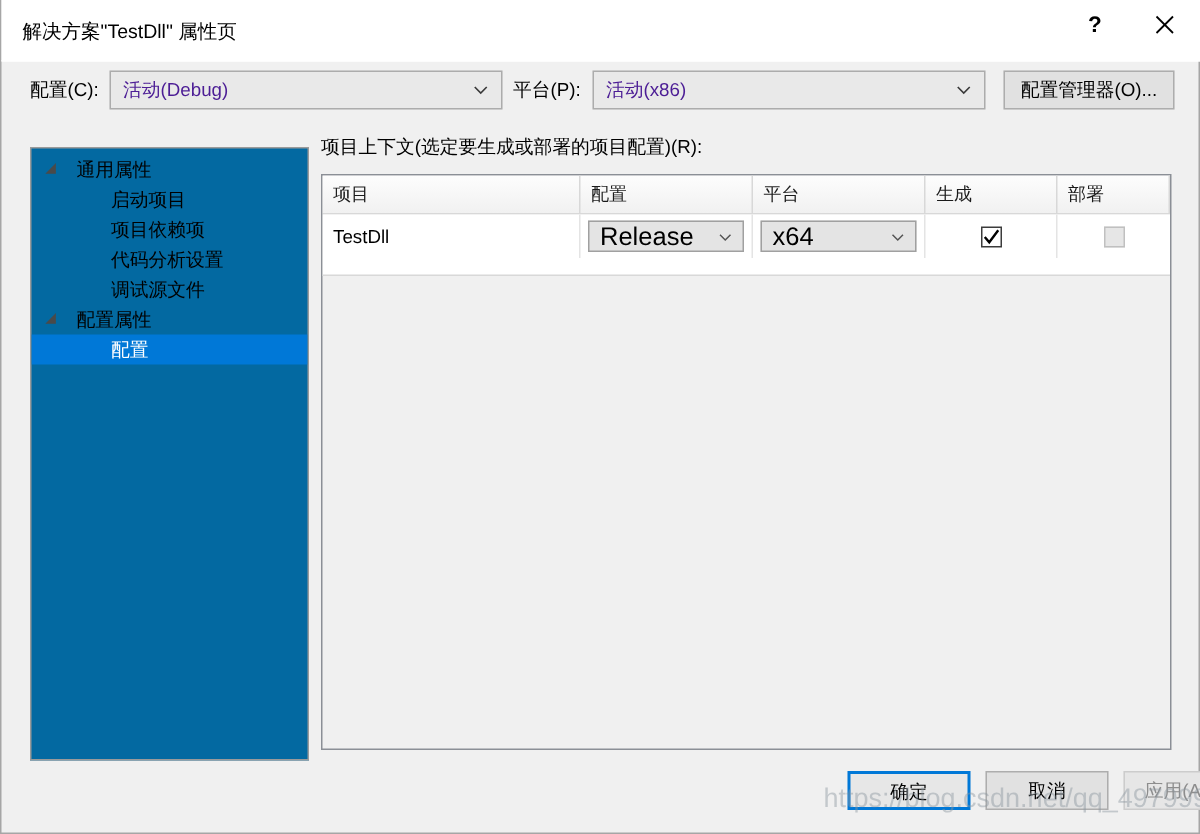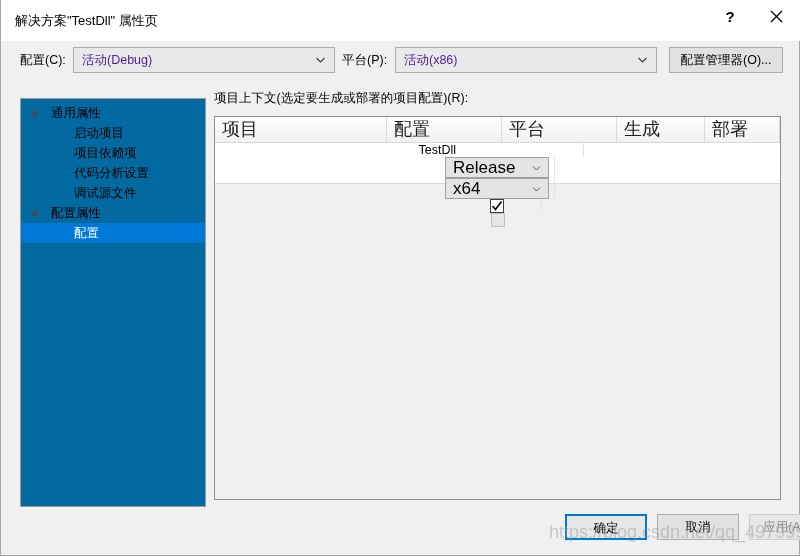--- a/index.html
+++ b/index.html
@@ -187,35 +187,34 @@
     display: flex;
     height: 25px;
     background: linear-gradient(to bottom, #fdfdfd 0%, #f1f1f1 100%);
     border-bottom: 1px solid #d8d8d8;
   }
   #grid-head .hcell {
     box-sizing: border-box;
     border-right: 1px solid #d8d8d8;
     padding-left: 7px;
     line-height: 25px;
-    font-size: 18px;
+    font-size: 12px;
     color: #1a1a1a;
     white-space: nowrap;
     cursor: default;
   }
   #grid-body {
     background: #ffffff;
     height: 40px;
     border-bottom: 1px solid #d8d8d8;
   }
   .grid-row {
     display: flex;
     height: 29px;
     align-items: center;
-    flex-direction: column;
   }
   .grid-row .cell {
     box-sizing: border-box;
     height: 29px;
     border-right: 1px solid #e4e4e4;
     display: flex;
     align-items: center;
     padding-left: 7px;
     font-size: 12.5px;
     white-space: nowrap;

